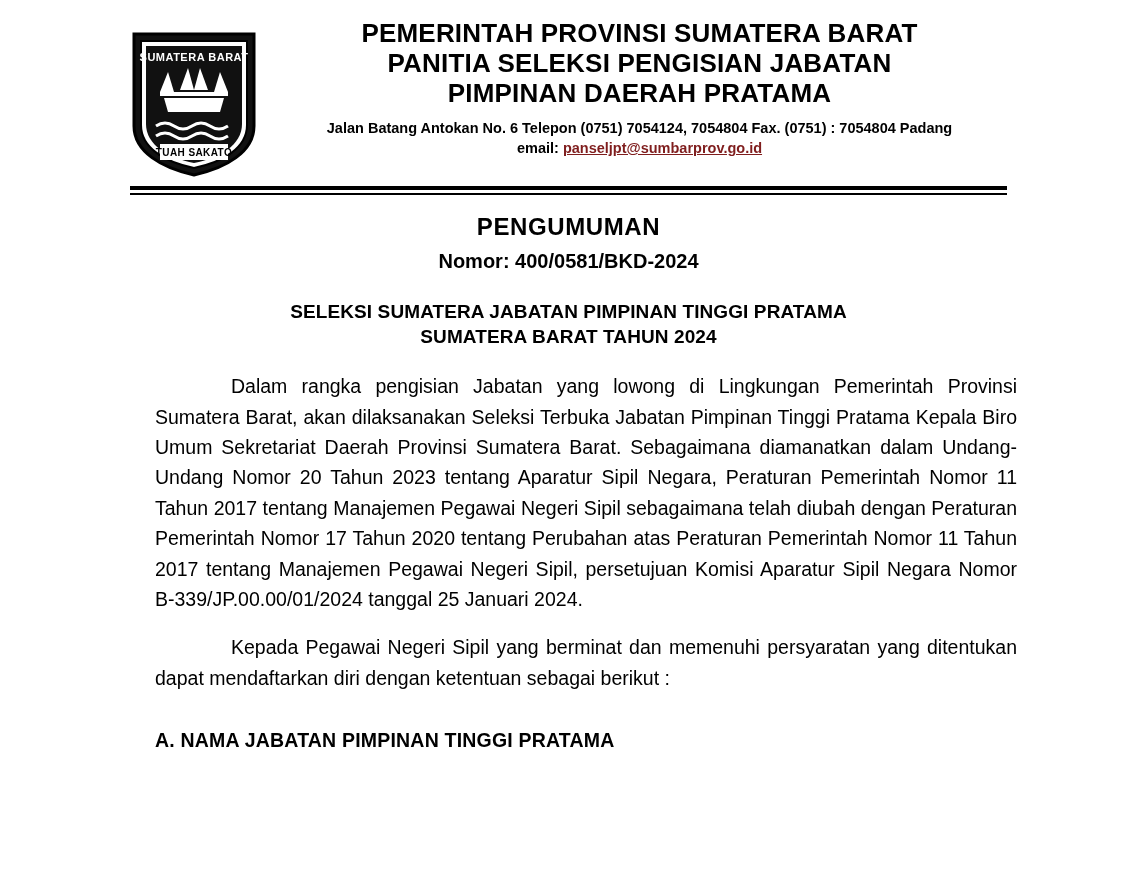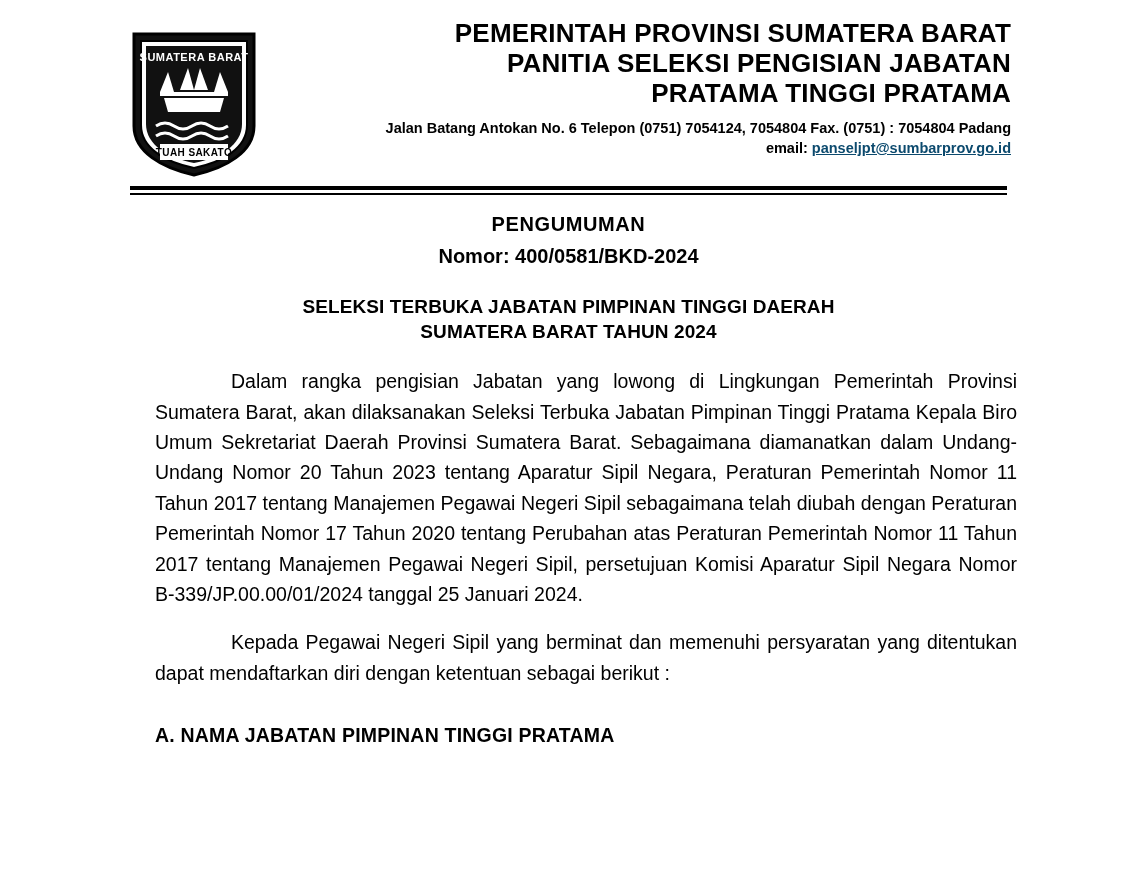--- a/index.html
+++ b/index.html
@@ -31,40 +31,40 @@
     flex: 0 0 auto;
     width: 128px;
     height: 148px;
     margin-top: 12px;
     margin-right: 10px;
   }
   .crest svg { display: block; }
 
   .head-text {
     flex: 1 1 auto;
-    text-align: right;
+    text-align: center;
     padding-right: 46px;
   }
   .head-line {
     font-weight: bold;
     font-size: 26px;
     line-height: 1.16;
     letter-spacing: 0.2px;
     white-space: nowrap;
   }
   .head-addr {
     margin-top: 11px;
     font-size: 14.5px;
     font-weight: bold;
     line-height: 1.35;
   }
   .head-addr .mail-label { font-weight: bold; }
   .email-link {
     text-decoration: underline;
-    color: #0c4a6e;
+    color: #7f1d1d;
   }
 
   
   .rules {
     margin: 8px 130px 0 130px;
   }
   .rule-thick {
     height: 4px;
     background: #000;
   }
@@ -74,21 +74,21 @@
     margin-top: 3px;
   }
 
   
   .title-block {
     text-align: center;
     margin-top: 18px;
   }
   .title-main {
     font-weight: bold;
-    font-size: 20px;
+    font-size: 24px;
     letter-spacing: 0.6px;
   }
   .title-number {
     font-weight: bold;
     font-size: 20px;
     margin-top: 9px;
   }
   .subject-block {
     text-align: center;
     margin-top: 26px;
@@ -151,42 +151,42 @@
         </g>
 
         <rect x="30" y="114" width="68" height="16" fill="#ffffff"></rect>
         <text x="64" y="126" font-family="Liberation Sans, sans-serif" font-size="10" font-weight="bold" fill="#000000" text-anchor="middle" letter-spacing="0.4">TUAH SAKATO</text>
       </svg>
     </div>
 
     <div class="head-text">
       <div class="head-line">PEMERINTAH PROVINSI SUMATERA BARAT</div>
       <div class="head-line">PANITIA SELEKSI PENGISIAN JABATAN</div>
-      <div class="head-line">PRATAMA TINGGI PRATAMA</div>
+      <div class="head-line">PIMPINAN DAERAH PRATAMA</div>
       <div class="head-addr">
         <div>Jalan Batang Antokan No. 6 Telepon (0751) 7054124, 7054804 Fax. (0751) : 7054804 Padang</div>
         <div>
           <span class="mail-label">email: </span><a class="email-link" href="#">panseljpt@sumbarprov.go.id</a>
         </div>
       </div>
     </div>
   </div>
 
   <div class="rules">
     <div class="rule-thick"></div>
     <div class="rule-thin"></div>
   </div>
 
   <div class="title-block">
     <div class="title-main">PENGUMUMAN</div>
     <div class="title-number">Nomor:  400/0581/BKD-2024</div>
   </div>
 
   <div class="subject-block">
-    <div class="subject-line">SELEKSI TERBUKA JABATAN PIMPINAN TINGGI DAERAH</div>
+    <div class="subject-line">SELEKSI SUMATERA JABATAN PIMPINAN TINGGI PRATAMA</div>
     <div class="subject-line">SUMATERA BARAT TAHUN 2024</div>
   </div>
 
   <div class="body">
     <p>Dalam rangka pengisian Jabatan yang lowong di Lingkungan Pemerintah Provinsi Sumatera Barat, akan dilaksanakan Seleksi Terbuka Jabatan Pimpinan Tinggi Pratama Kepala Biro Umum Sekretariat Daerah Provinsi Sumatera Barat. Sebagaimana diamanatkan dalam Undang-Undang Nomor 20 Tahun 2023 tentang Aparatur Sipil Negara, Peraturan Pemerintah Nomor 11 Tahun 2017 tentang Manajemen Pegawai Negeri Sipil sebagaimana telah diubah dengan Peraturan Pemerintah Nomor 17 Tahun 2020 tentang Perubahan atas Peraturan Pemerintah Nomor 11 Tahun 2017 tentang Manajemen Pegawai Negeri Sipil, persetujuan Komisi Aparatur Sipil Negara Nomor B-339/JP.00.00/01/2024 tanggal  25 Januari 2024.</p>
     <p class="last">Kepada Pegawai Negeri Sipil yang berminat dan memenuhi persyaratan yang ditentukan dapat  mendaftarkan diri dengan ketentuan sebagai berikut :</p>
   </div>
 
   <div class="section-heading">A. NAMA JABATAN PIMPINAN TINGGI PRATAMA</div>
 

